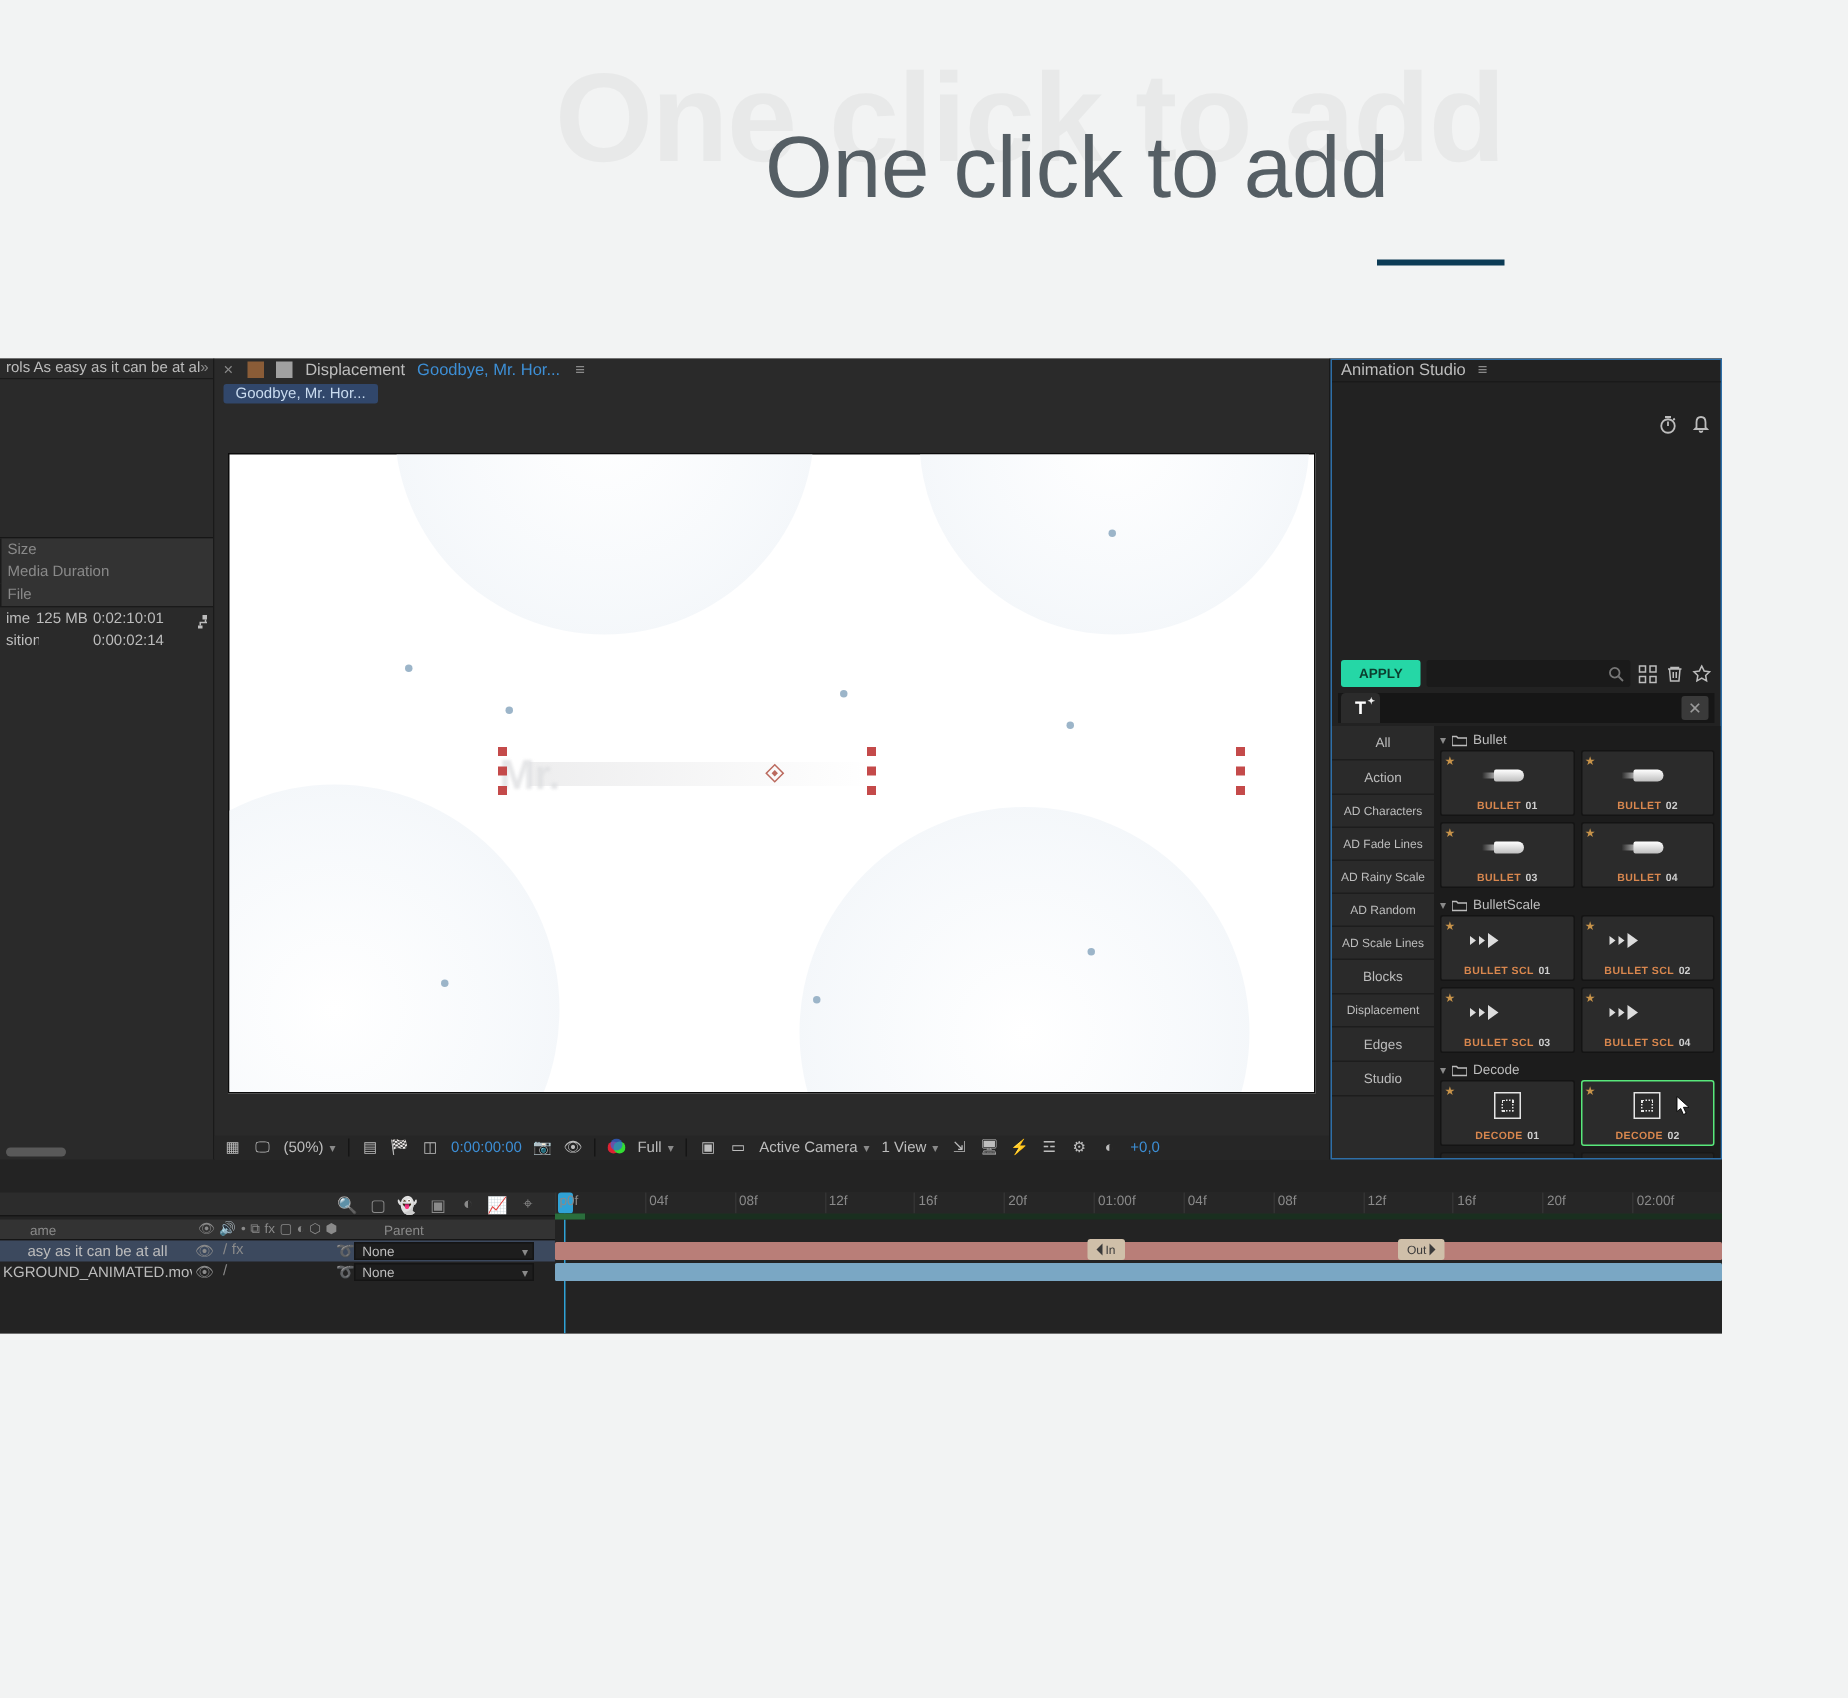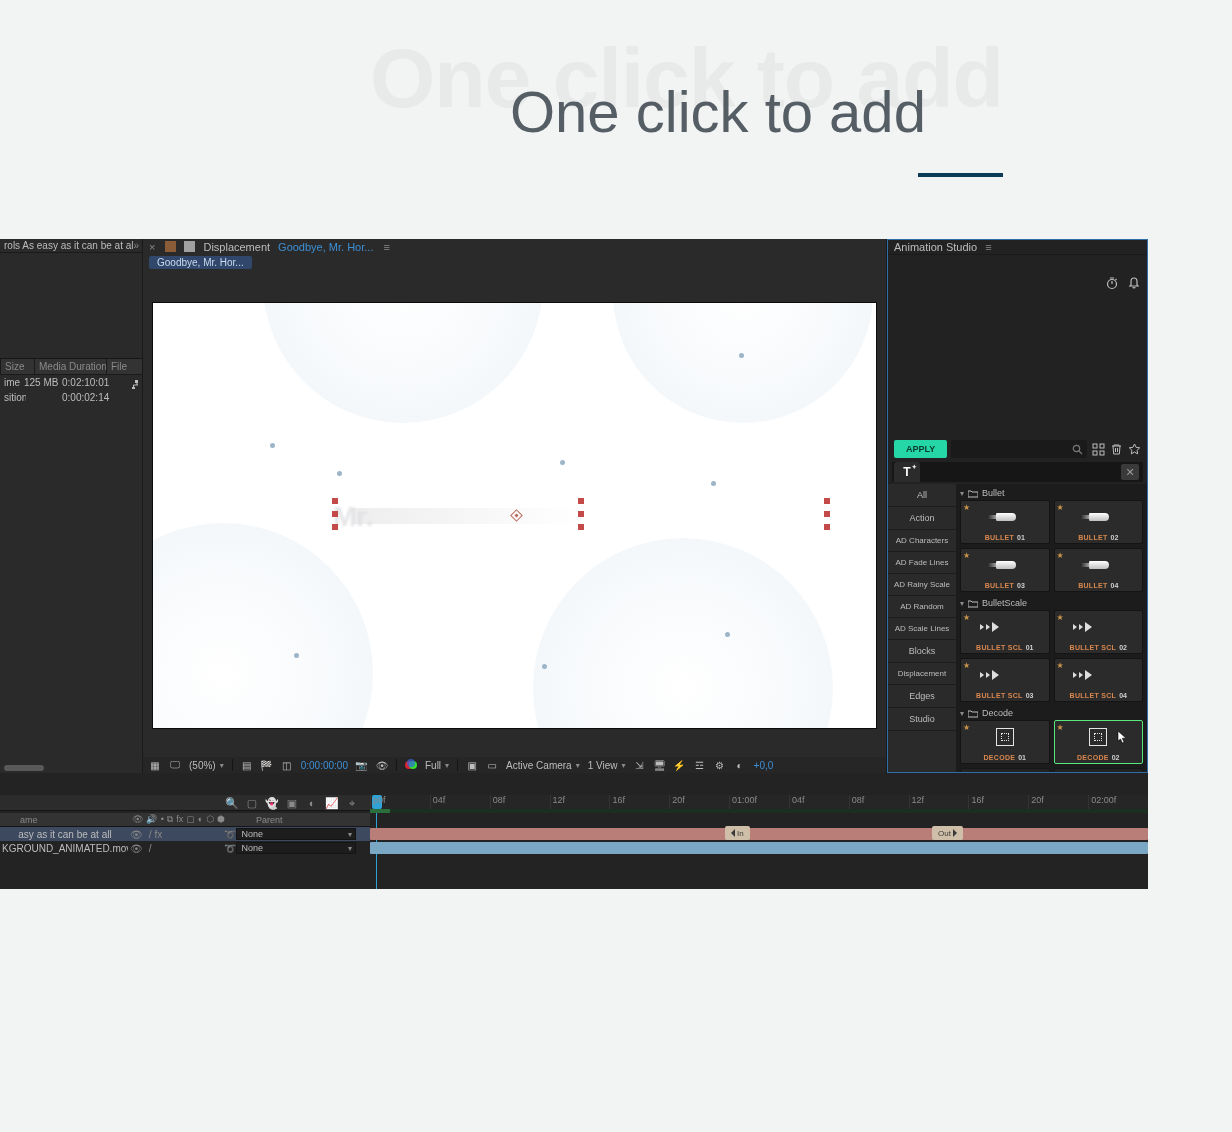--- a/index.html
+++ b/index.html
@@ -27,21 +27,21 @@
   .promo-underline{position:absolute;left:918px;top:172px;width:85px;height:5px;border-bottom:4px solid #0c3b55;}
 
   
   .ae{position:absolute;left:0;top:239px;width:1148px;height:650px;background:var(--ae-bg);color:var(--ae-text);font-size:11px;overflow:hidden;}
 
   
   .left-panel{position:absolute;left:0;top:0;width:143px;height:534px;background:var(--ae-panel);border-right:1px solid var(--ae-border);}
   .left-header{height:14px;border-bottom:1px solid var(--ae-border);padding:2px 4px;font-size:10px;white-space:nowrap;overflow:hidden;display:flex;align-items:center;}
   .left-header .expand{margin-left:auto;font-size:10px;color:var(--ae-text-dim);}
   .left-spacer{height:106px;border-bottom:1px solid #161616;background:#2a2a2a;}
-  .left-table-head{display:flex;font-size:10px;color:var(--ae-text-dim);border-bottom:1px solid var(--ae-border);background:#333;}
+  .left-table-head{display:flex;font-size:10px;color:var(--ae-text-dim);border-bottom:1px solid var(--ae-border);background:#333;flex-direction:column;}
   .left-table-head span{padding:2px 4px;border-left:1px solid #1a1a1a;white-space:nowrap;}
   .left-row{display:flex;font-size:10px;color:var(--ae-text);padding:1px 0;align-items:flex-end;}
   .left-row span{padding:1px 4px;white-space:nowrap;overflow:hidden;}
   .struct-icon{width:10px;height:10px;margin-left:auto;margin-right:4px;}
   .struct-icon svg{width:10px;height:10px;fill:var(--ae-text);}
   .left-scroll{position:absolute;left:4px;bottom:2px;width:40px;height:6px;background:#595959;border-radius:3px;}
 
   
   .center{position:absolute;left:143px;top:0;width:744px;height:534px;background:var(--ae-panel);border-right:1px solid var(--ae-border);}
   .comp-tabbar{height:15px;display:flex;align-items:center;gap:8px;padding:1px 6px;font-size:11px;}

